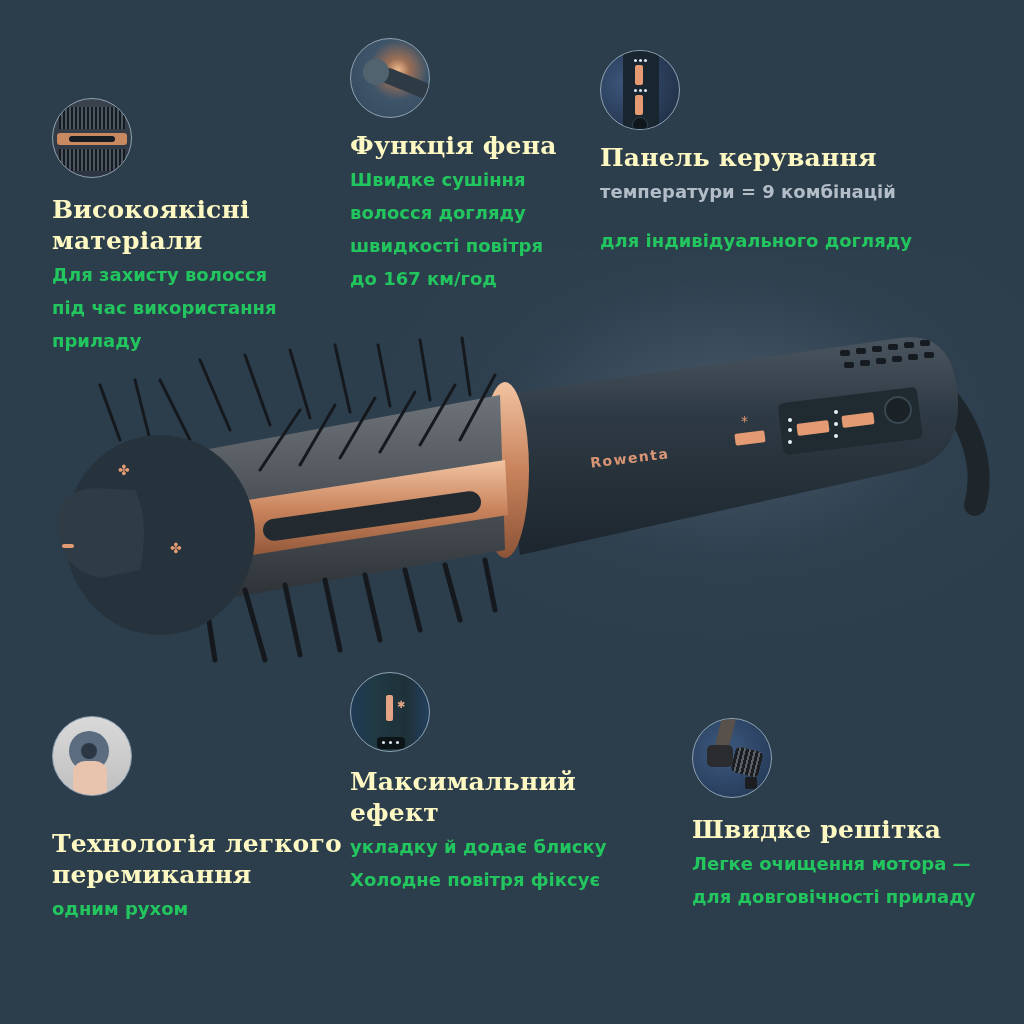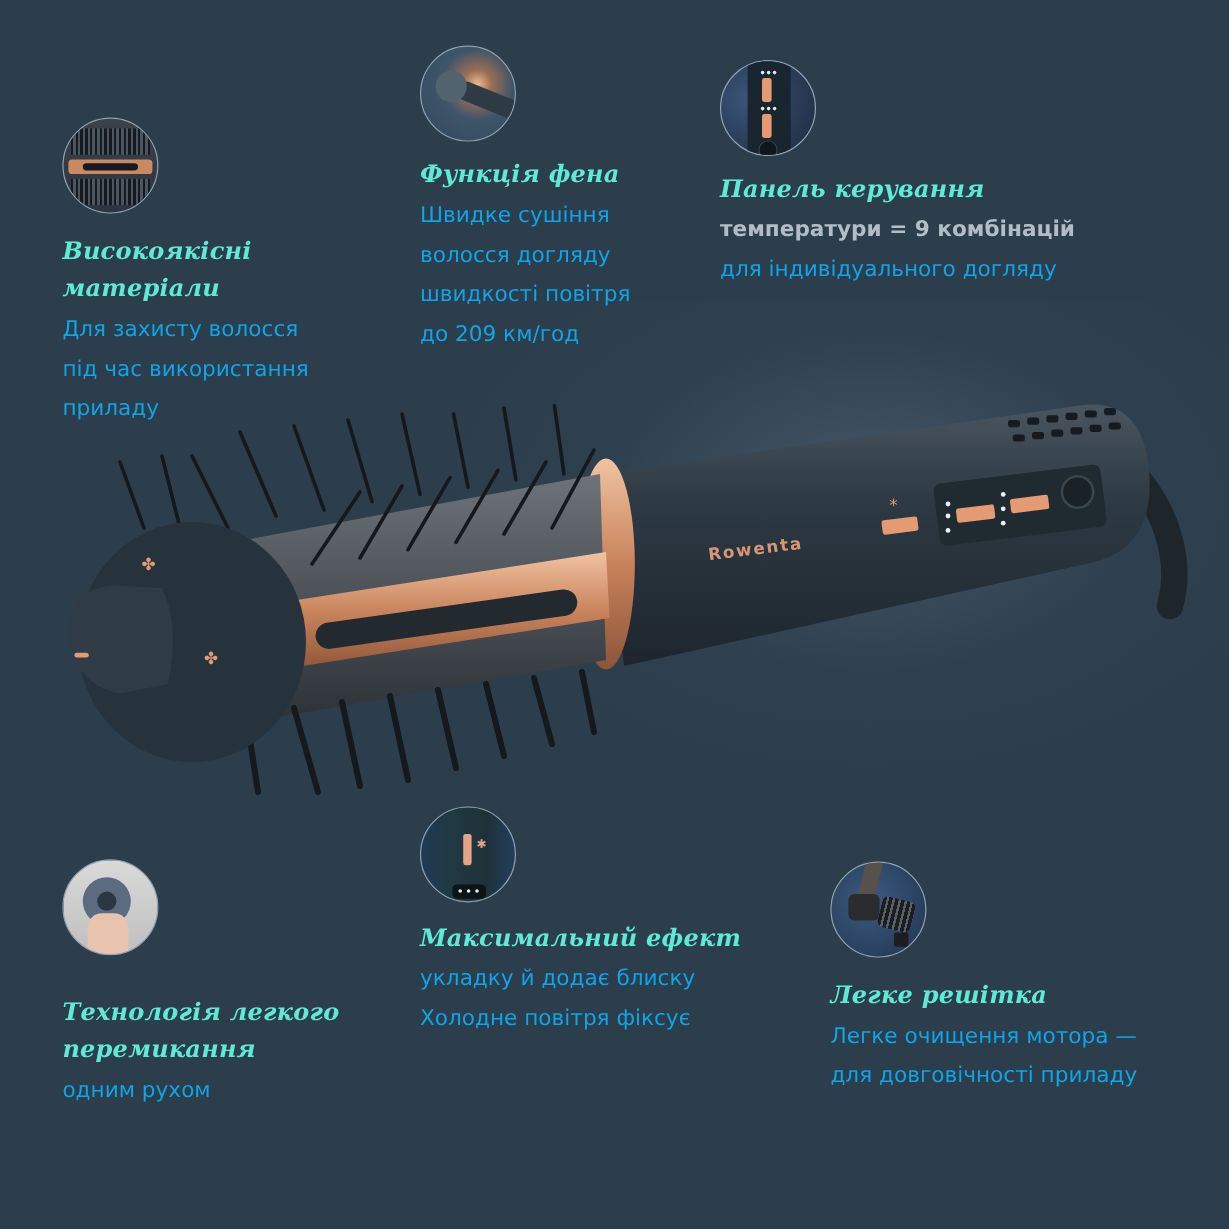--- a/index.html
+++ b/index.html
@@ -13,26 +13,26 @@
     background:radial-gradient(ellipse at 55% 40%, rgba(120,140,155,0.35) 0%, rgba(60,80,96,0.15) 40%, rgba(44,61,76,0) 70%);
     pointer-events:none;
   }
   .feature { position:absolute; }
   .thumb {
     width:80px; height:80px; border-radius:50%;
     border:1.5px solid #8fa3b3; box-sizing:border-box; overflow:hidden;
     position:relative; background:#263545;
   }
   .title {
-    font-family:"DejaVu Serif", serif; font-style:italic; font-weight:bold;
-    color:#5eead4; font-size:20px; line-height:31px; margin-top:14px;
+    font-family:"DejaVu Serif", serif; font-weight:bold;
+    color:#fef9c3; font-size:25px; line-height:31px; margin-top:14px;
     letter-spacing:0.2px;
   }
   .desc {
-    color:#0ea5e9; font-size:18px; line-height:33px; margin-top:2px;
+    color:#22c55e; font-size:18px; line-height:33px; margin-top:2px;font-weight:bold;
   }
   .desc.bold { font-weight:bold; color:#b2bdc7; }
 
   
   .t-materials { background:linear-gradient(#3a434c,#2b3440); }
   .t-materials .bristles { position:absolute; left:6px; right:6px; height:22px;
     background:repeating-linear-gradient(90deg,#151a20 0 2px, #4a5560 2px 4px); }
   .t-materials .b1 { top:8px; } .t-materials .b2 { top:50px; }
   .t-materials .bar { position:absolute; left:4px; right:4px; top:34px; height:12px;
     background:#c98a62; border-radius:3px; }
@@ -102,21 +102,21 @@
     <div class="shaft"></div>
       <div class="knob"></div>
   </div>
   <div class="title" style="margin-top:12px;">
     <div>Функція фена</div>
   </div>
   <div class="desc">
     <div>Швидке сушіння</div>
     <div>волосся догляду</div>
     <div>швидкості повітря</div>
-    <div>до 209 км/год</div>
+    <div>до 167 км/год</div>
   </div>
 </div>
 
 <div class="feature" style="left:600px; top:50px; width:370px;">
   <div class="thumb t-panel">
     <div class="body"></div>
     <div class="dot" style="left:33px;top:8px"></div>
       <div class="dot" style="left:38px;top:8px"></div>
       <div class="dot" style="left:43px;top:8px"></div>
     <div class="btn a"></div>
@@ -125,21 +125,21 @@
       <div class="dot" style="left:43px;top:38px"></div>
     <div class="btn b"></div>
     <div class="ring"></div>
   </div>
   <div class="title" style="margin-top:12px;">
     <div>Панель керування</div>
   </div>
   <div class="desc bold">
     <div>температури = 9 комбінацій</div>
   </div>
-  <div class="desc" style="margin-top:0;">
+  <div class="desc" style="margin-top:16px;">
     <div>для індивідуального догляду</div>
   </div>
 </div>
 
 <svg class="product" viewBox="0 0 1024 1024" xmlns="http://www.w3.org/2000/svg">
   <defs>
     <linearGradient id="bodyG" x1="0" y1="0" x2="0" y2="1">
       <stop offset="0" stop-color="#4a5560"></stop>
       <stop offset="0.35" stop-color="#2e3a44"></stop>
       <stop offset="1" stop-color="#1d262e"></stop>
@@ -275,19 +275,19 @@
 </div>
 
 <div class="feature" style="left:692px; top:718px; width:320px;">
   <div class="thumb t-grid">
     <div class="tube"></div>
       <div class="motor"></div>
       <div class="mesh"></div>
       <div class="end"></div>
   </div>
   <div class="title" style="margin-top:16px;">
-    <div>Легке решітка</div>
+    <div>Швидке решітка</div>
   </div>
   <div class="desc">
     <div>Легке очищення мотора —</div>
     <div>для довговічності приладу</div>
   </div>
 </div>
 
 </body></html>

